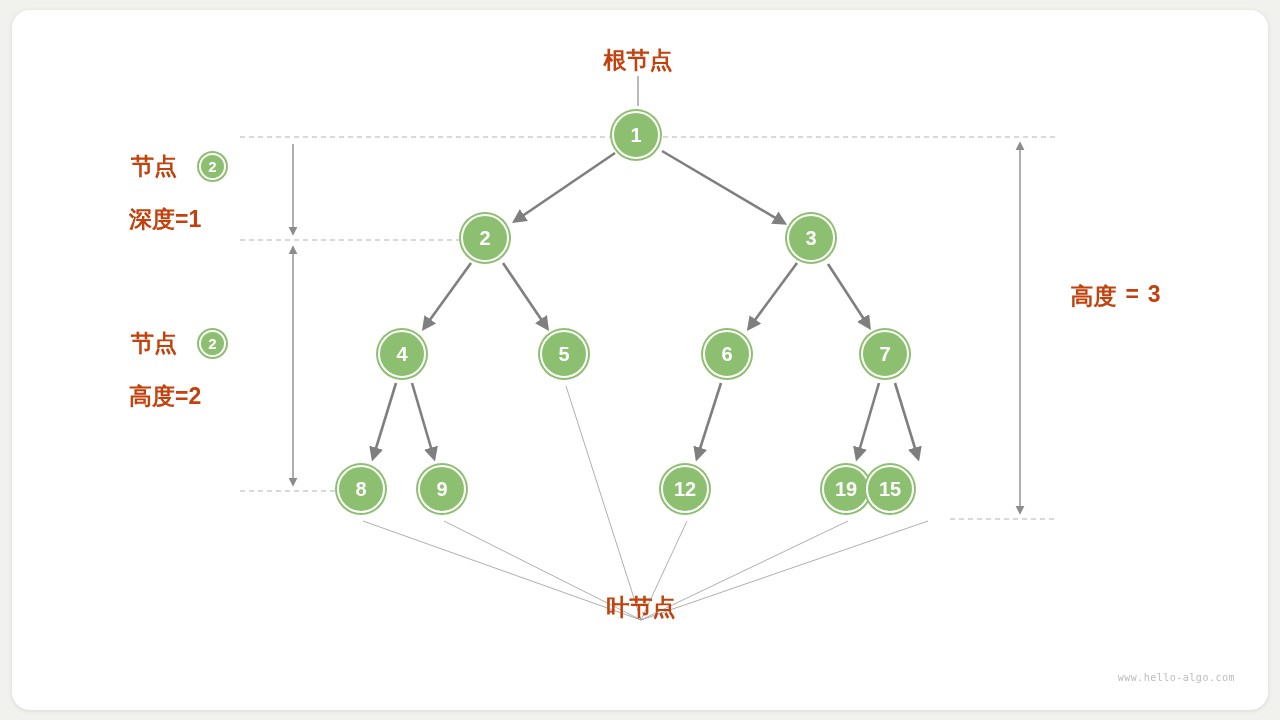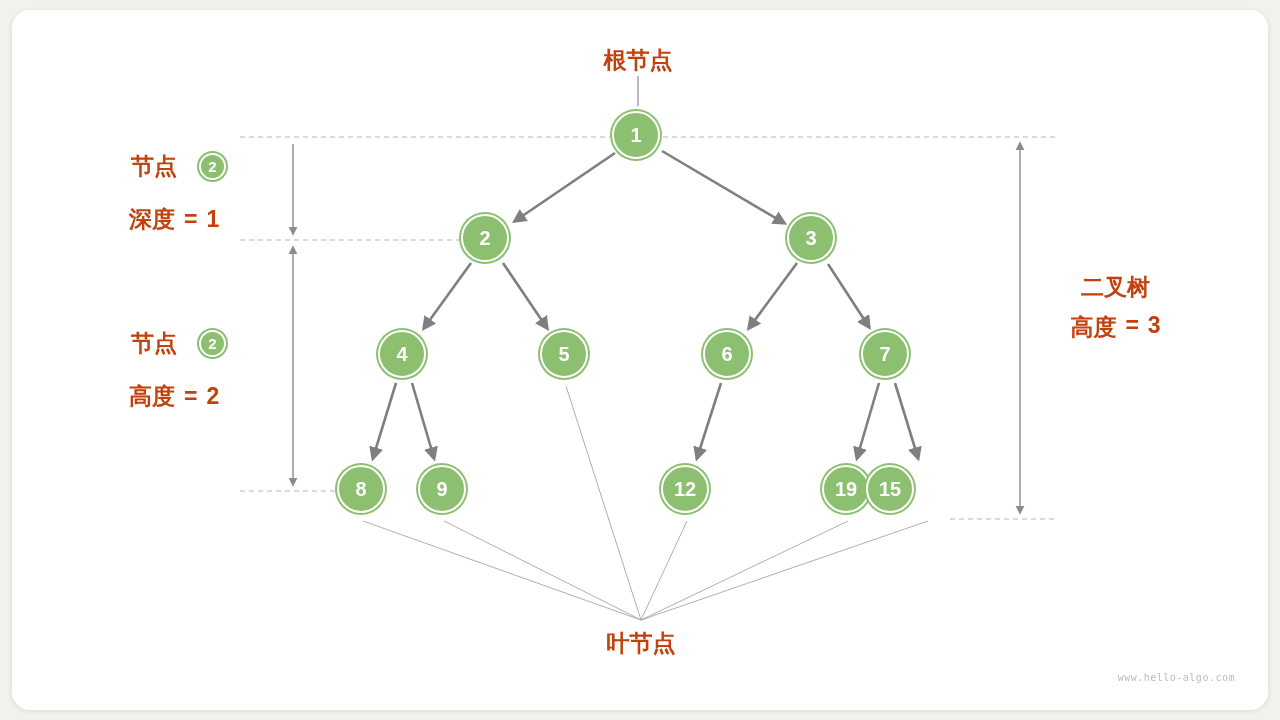--- a/index.html
+++ b/index.html
@@ -30,21 +30,21 @@
     width: 27px; height: 27px; border-radius: 50%;
     background: #8cbf6f; border: 2px solid #ffffff;
     box-shadow: 0 0 0 2px #8cbf6f;
     color: #ffffff; font-weight: bold; font-size: 15px;
     display: flex; align-items: center; justify-content: center;
     flex: 0 0 auto;
   }
   .zh { font-weight: bold; color: #c2410c; font-size: 23px; }
   .title-label { position: absolute; transform: translateX(-50%); white-space: nowrap; }
   .anno-row { position: absolute; display: flex; align-items: center; gap: 22px; }
-  .eq-row { position: absolute; display: flex; align-items: center; gap: 9px; }
+  .eq-row { position: absolute; display: flex; align-items: center; }
   .right-anno { position: absolute; text-align: center; }
   .right-anno .line2 { margin-top: 9px; display: flex; justify-content: center; gap: 9px; }
   .watermark {
     position: absolute; right: 45px; top: 672px;
     font-family: "DejaVu Sans Mono", monospace;
     font-size: 10px; color: #bcbcbc; letter-spacing: 0.5px;
   }
 </style>
 </head>
 <body>
@@ -108,21 +108,21 @@
   <div class="node" style="left:540px; top:330px;">5</div>
   <div class="node" style="left:703px; top:330px;">6</div>
   <div class="node" style="left:861px; top:330px;">7</div>
   <div class="node" style="left:337px; top:465px;">8</div>
   <div class="node" style="left:418px; top:465px;">9</div>
   <div class="node" style="left:661px; top:465px;">12</div>
   <div class="node" style="left:822px; top:465px;">19</div>
   <div class="node" style="left:866px; top:465px;">15</div>
 
   <div class="zh title-label" style="left:638px; top:45px;">根节点</div>
-  <div class="zh title-label" style="left:641px; top:628px;">叶节点</div>
+  <div class="zh title-label" style="left:641px; top:592px;">叶节点</div>
 
   <div class="anno-row" style="left:131px; top:151px;">
     <span class="zh">节点</span>
     <span class="badge">2</span>
   </div>
   <div class="eq-row" style="left:129px; top:204px;">
     <span class="zh">深度</span>
     <span class="zh">=</span>
     <span class="zh">1</span>
   </div>
@@ -131,21 +131,20 @@
     <span class="zh">节点</span>
     <span class="badge">2</span>
   </div>
   <div class="eq-row" style="left:129px; top:381px;">
     <span class="zh">高度</span>
     <span class="zh">=</span>
     <span class="zh">2</span>
   </div>
 
   <div class="right-anno" style="left:1043px; top:272px; width:145px;">
-    <div class="zh">二叉树</div>
     <div class="line2">
       <span class="zh">高度</span>
       <span class="zh">=</span>
       <span class="zh">3</span>
     </div>
   </div>
 
   <div class="watermark">www.hello-algo.com</div>
 </div>
 

